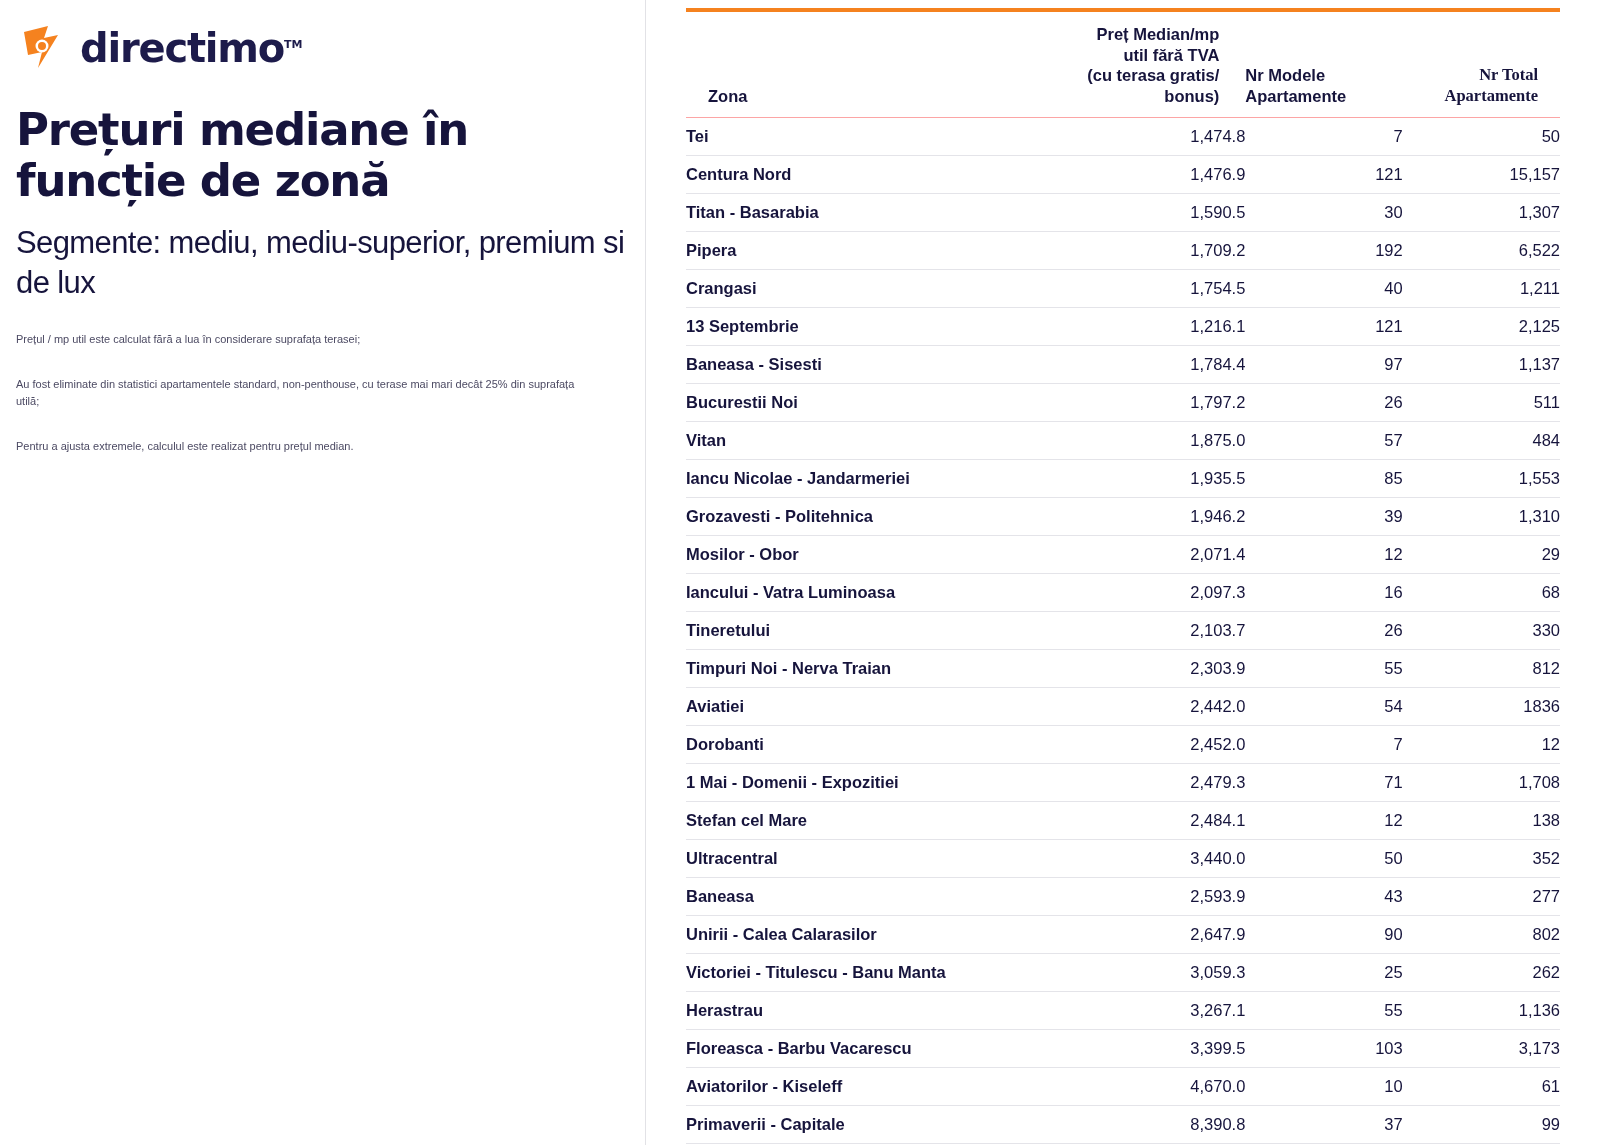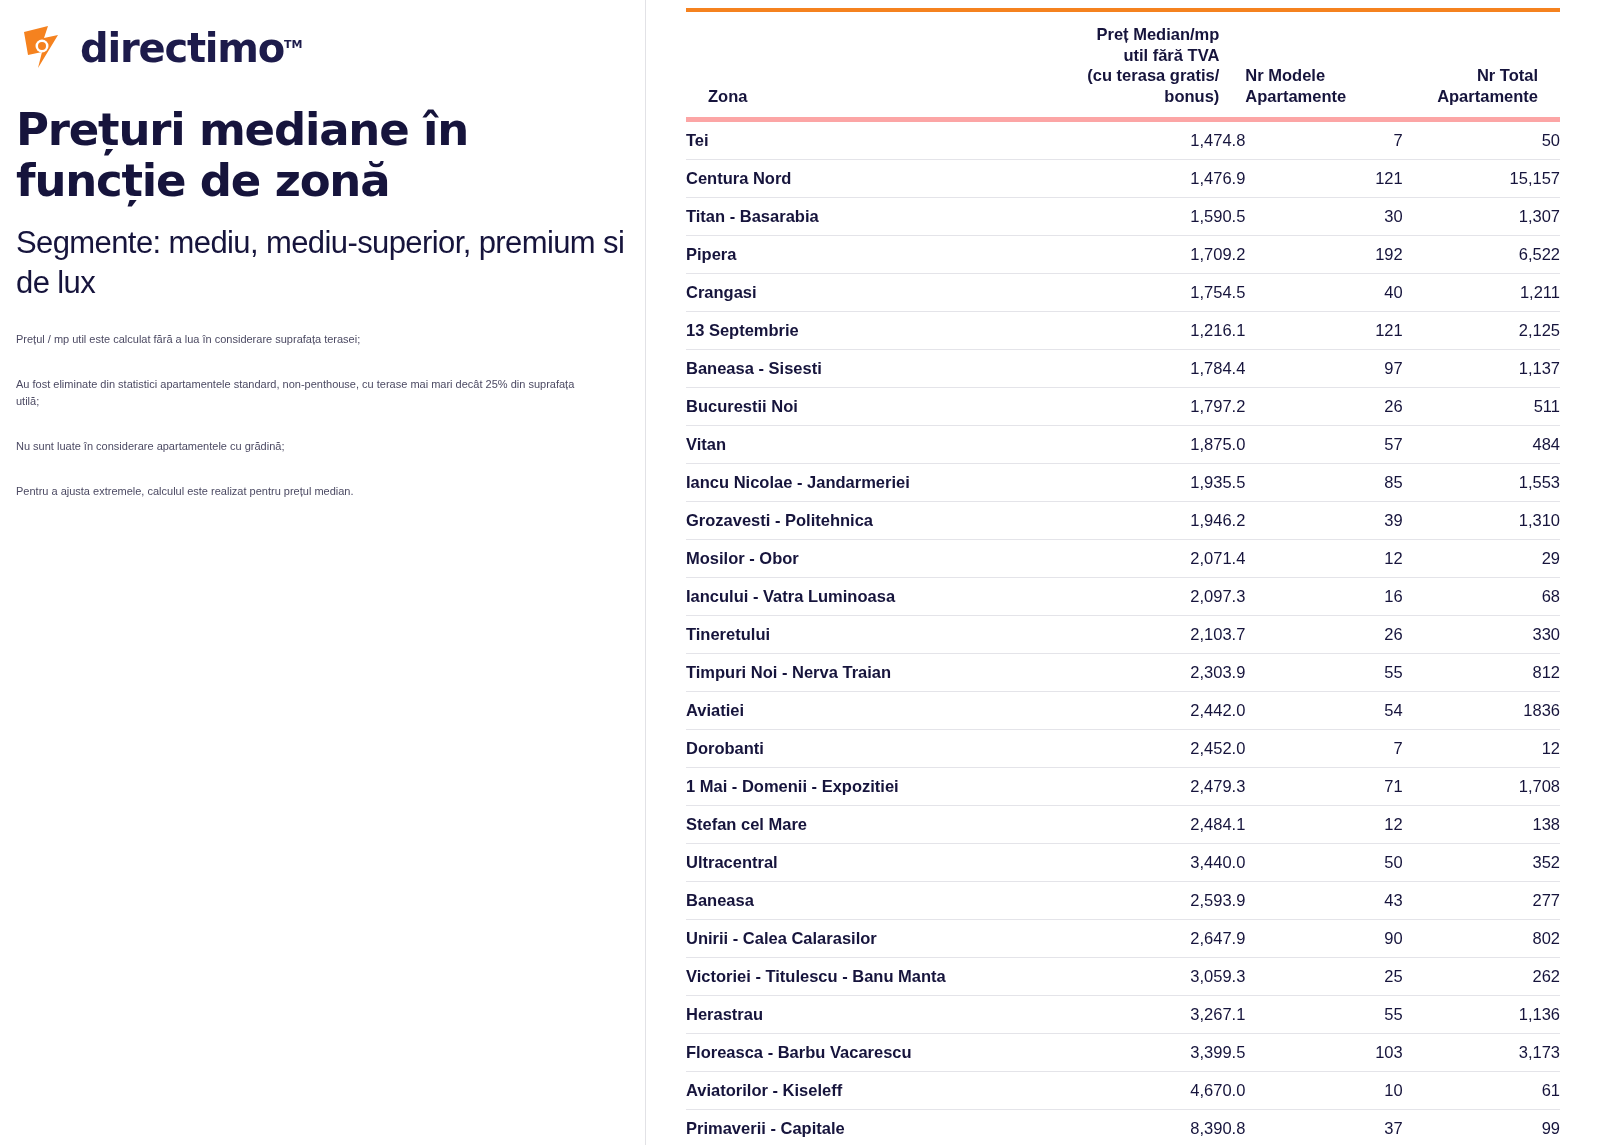--- a/index.html
+++ b/index.html
@@ -105,41 +105,42 @@
     font-size: 16.5px;
     color: #16143c;
   }
   table.data thead th {
     font-weight: bold;
     color: #16143c;
     font-size: 16.5px;
     line-height: 1.25;
     padding: 12px 0 10px 0;
     vertical-align: bottom;
-    border-bottom: 5px solid #fca5a5;
+    border-bottom: 1px solid #fca5a5;
   }
   th.c-zona {
     text-align: left;
     padding-left: 22px !important;
     width: 38%;
   }
   th.c-pret {
     text-align: right;
     padding-right: 26px !important;
     width: 26%;
   }
   th.c-modele {
     text-align: left;
     padding-right: 34px !important;
     width: 18%;
   }
   th.c-total {
     text-align: right;
     padding-right: 22px !important;
     width: 18%;
+    font-family: Liberation Serif, serif;
   }
   table.data tbody td {
     padding: 9px 0 9px 0;
     border-bottom: 1px solid #e4e4e9;
     font-size: 16.5px;
   }
   td.zona {
     text-align: left;
     padding-left: 22px;
     font-weight: bold;
@@ -169,21 +170,20 @@
         </svg>
       </span>
       <span class="logo-text"><span>directimo</span><span class="logo-tm">TM</span></span>
     </div>
 
     <h1 class="title">Prețuri mediane în funcție de zonă</h1>
     <h2 class="subtitle">Segmente: mediu, mediu-superior, premium si de lux</h2>
 
     <p class="note">Prețul / mp util este calculat fără a lua în considerare suprafața terasei;</p>
     <p class="note">Au fost eliminate din statistici apartamentele standard, non-penthouse, cu terase mai mari decât 25% din suprafața utilă;</p>
-    <p class="note">Nu sunt luate în considerare apartamentele cu grădină;</p>
     <p class="note">Pentru a ajusta extremele, calculul este realizat pentru prețul median.</p>
   </div>
 
   <div class="divider"></div>
 
   <div class="right">
     <div class="table-wrap">
       <table class="data">
         <thead>
           <tr>

